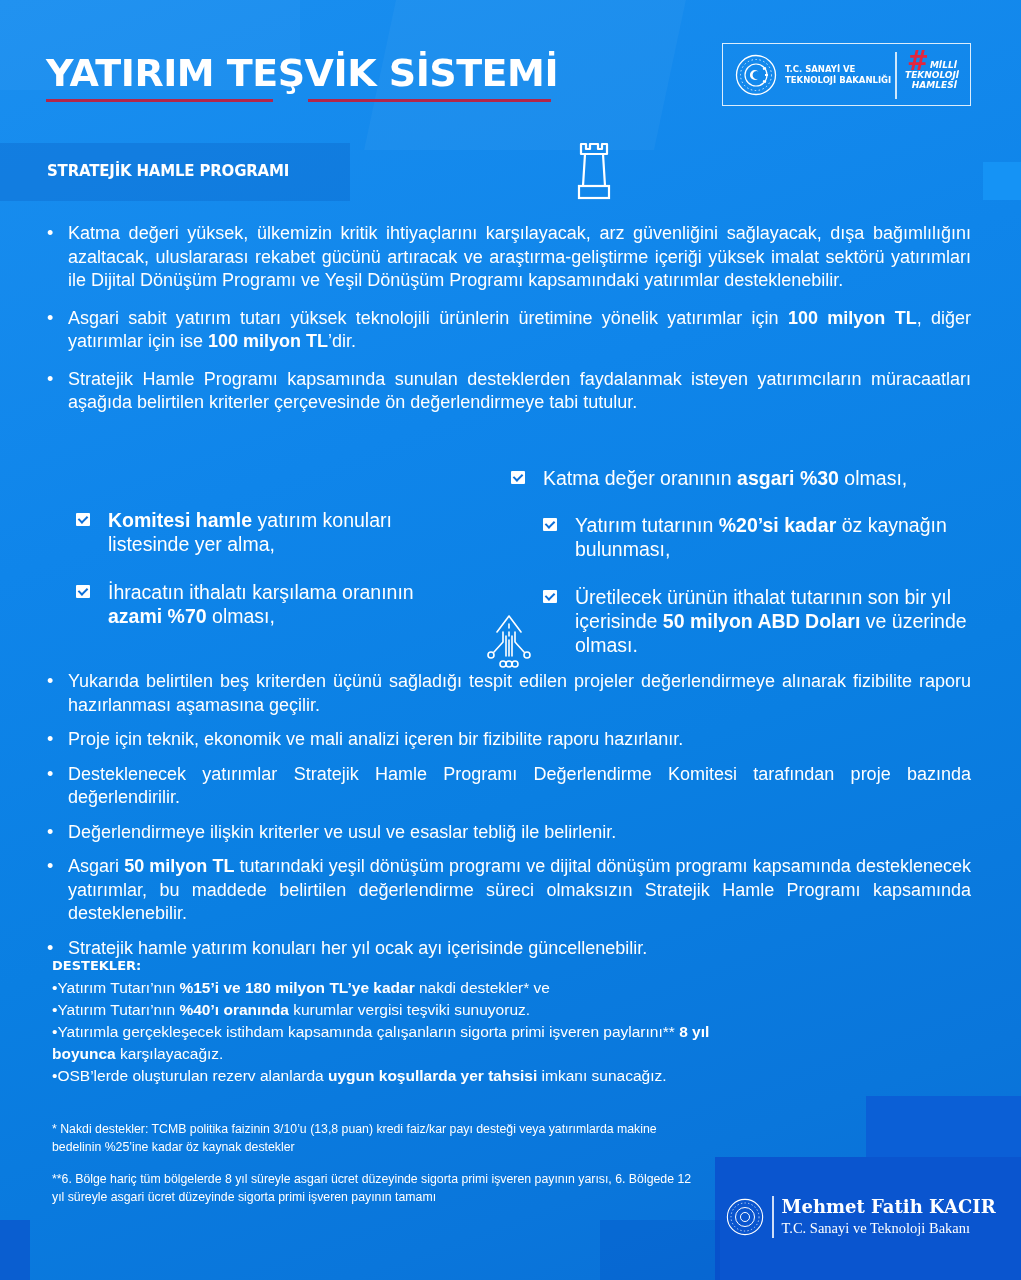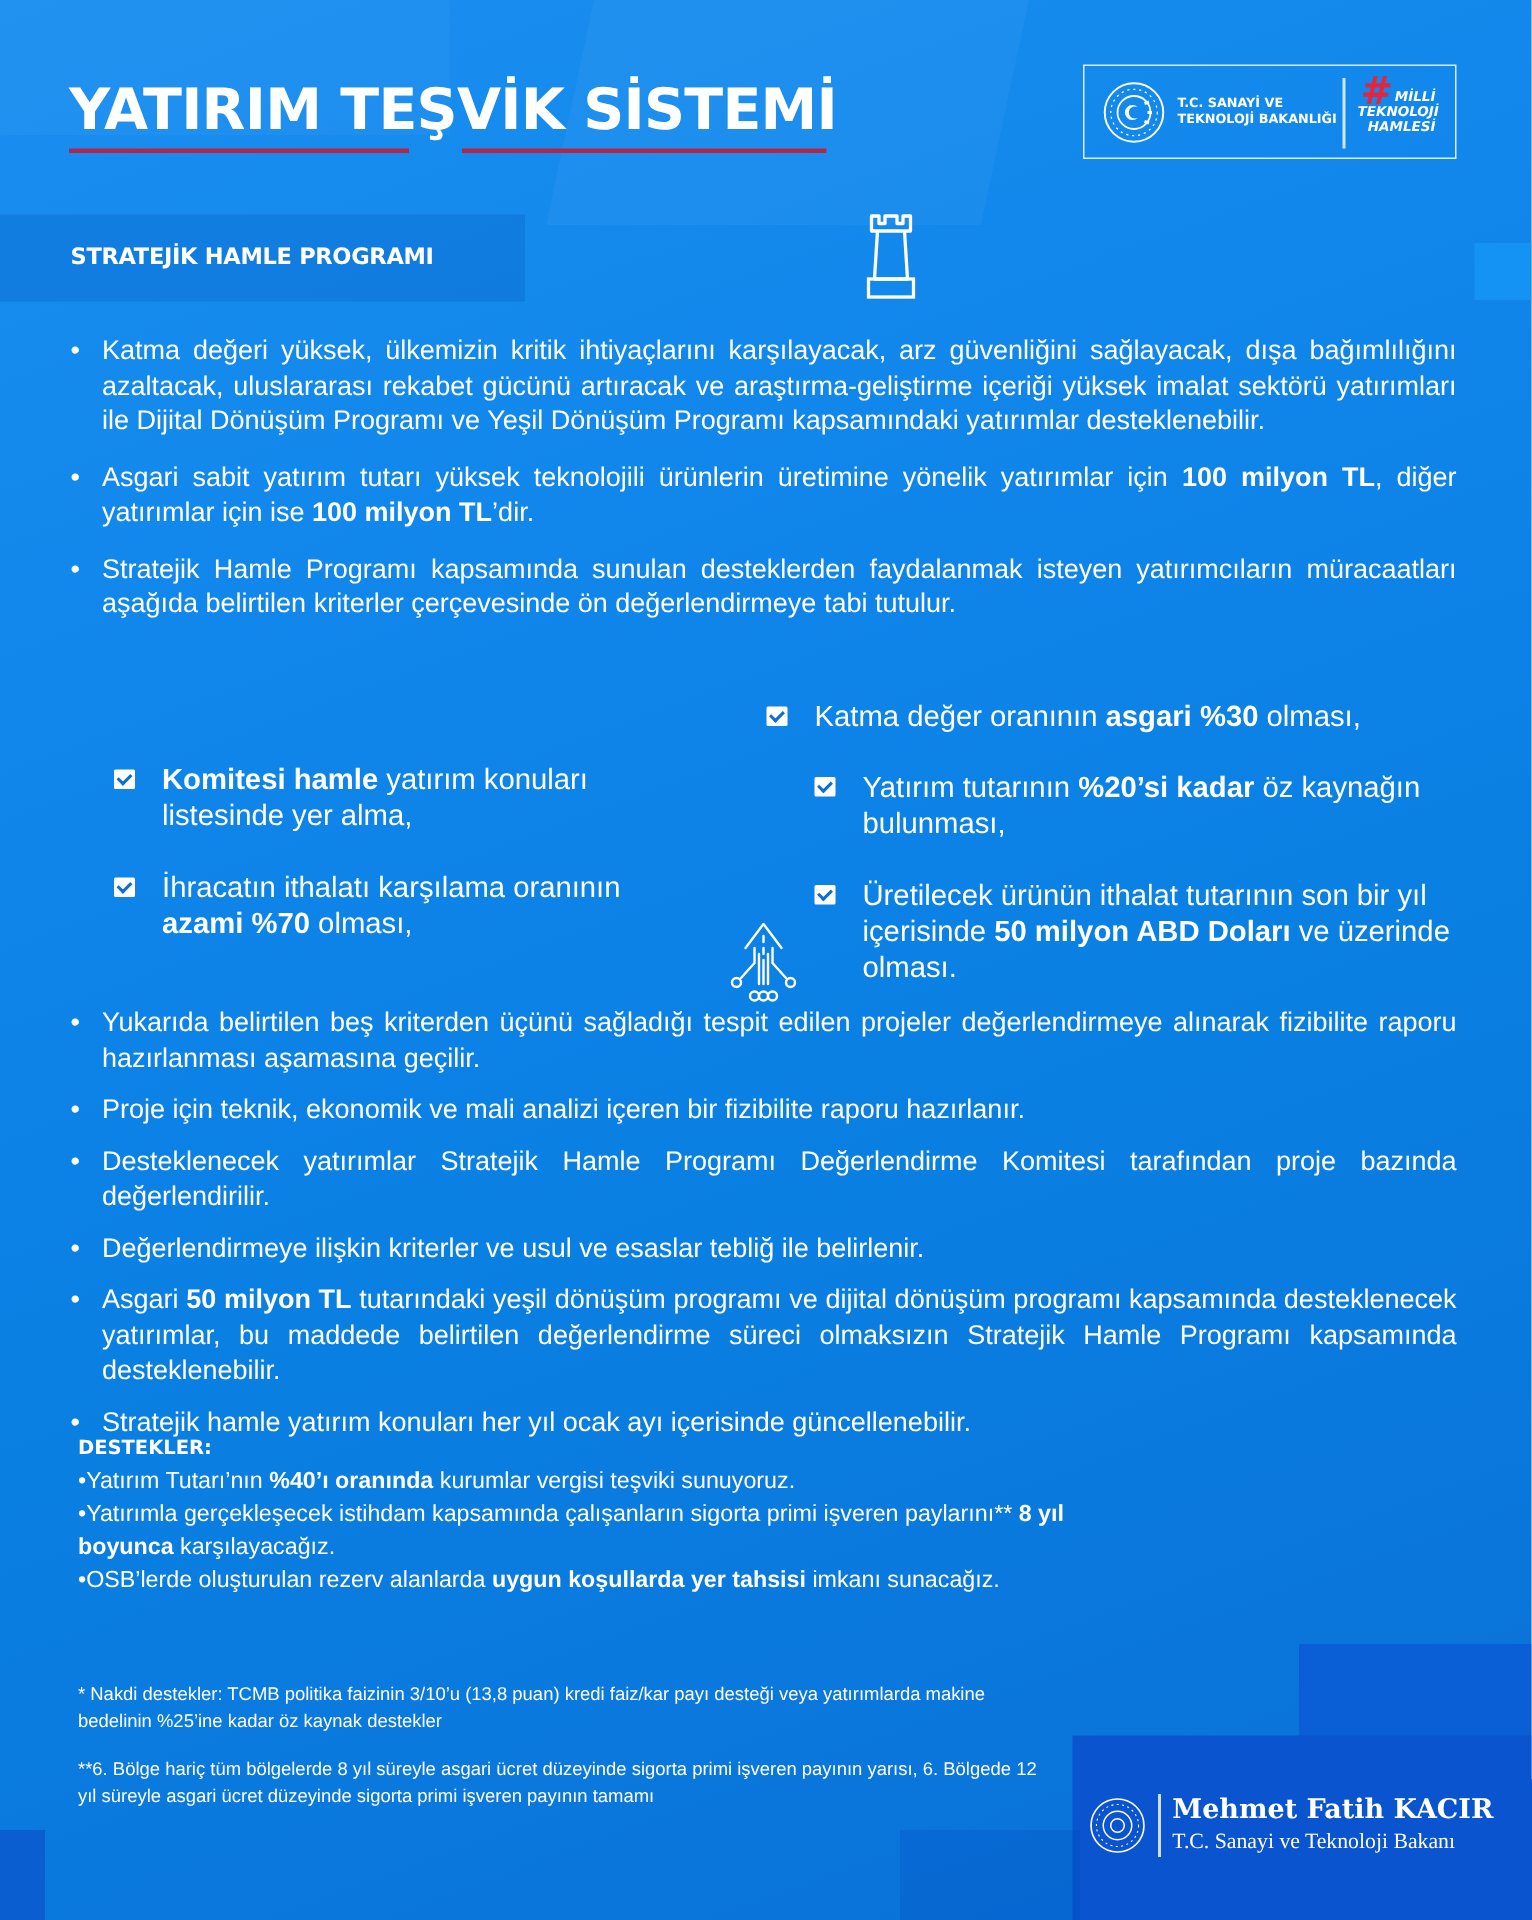--- a/index.html
+++ b/index.html
@@ -183,20 +183,21 @@
     <li><span>Proje için teknik, ekonomik ve mali analizi içeren bir fizibilite raporu hazırlanır.</span></li>
     <li><span>Desteklenecek yatırımlar Stratejik Hamle Programı Değerlendirme Komitesi tarafından proje bazında değerlendirilir.</span></li>
     <li><span>Değerlendirmeye ilişkin kriterler ve usul ve esaslar tebliğ ile belirlenir.</span></li>
     <li><span>Asgari </span><b>50 milyon TL</b><span> tutarındaki yeşil dönüşüm programı ve dijital dönüşüm programı kapsamında desteklenecek yatırımlar, bu maddede belirtilen değerlendirme süreci olmaksızın Stratejik Hamle Programı kapsamında desteklenebilir.</span></li>
     <li><span>Stratejik hamle yatırım konuları her yıl ocak ayı içerisinde güncellenebilir.</span></li>
   </ul>
 
 <div class="supports">
   <div class="supports-title">DESTEKLER:</div>
   <div id="supports-items">
+      <p><span>•Yatırım Tutarı’nın </span><b>%15’i ve 180 milyon TL’ye kadar</b><span> nakdi destekler* ve</span></p>
       <p><span>•Yatırım Tutarı’nın </span><b>%40’ı oranında</b><span> kurumlar vergisi teşviki sunuyoruz.</span></p>
       <p><span>•Yatırımla gerçekleşecek istihdam kapsamında çalışanların sigorta primi işveren paylarını** </span><b>8 yıl boyunca</b><span> karşılayacağız.</span></p>
       <p><span>•OSB’lerde oluşturulan rezerv alanlarda </span><b>uygun koşullarda yer tahsisi</b><span> imkanı sunacağız.</span></p>
     </div>
 </div>
 
 <div class="footnote fn1">* Nakdi destekler: TCMB politika faizinin 3/10’u (13,8 puan) kredi faiz/kar payı desteği veya yatırımlarda makine bedelinin %25’ine kadar öz kaynak destekler</div>
 <div class="footnote fn2">**6. Bölge hariç tüm bölgelerde 8 yıl süreyle asgari ücret düzeyinde sigorta primi işveren payının yarısı, 6. Bölgede 12 yıl süreyle asgari ücret düzeyinde sigorta primi işveren payının tamamı</div>
 
 <div class="minister">

